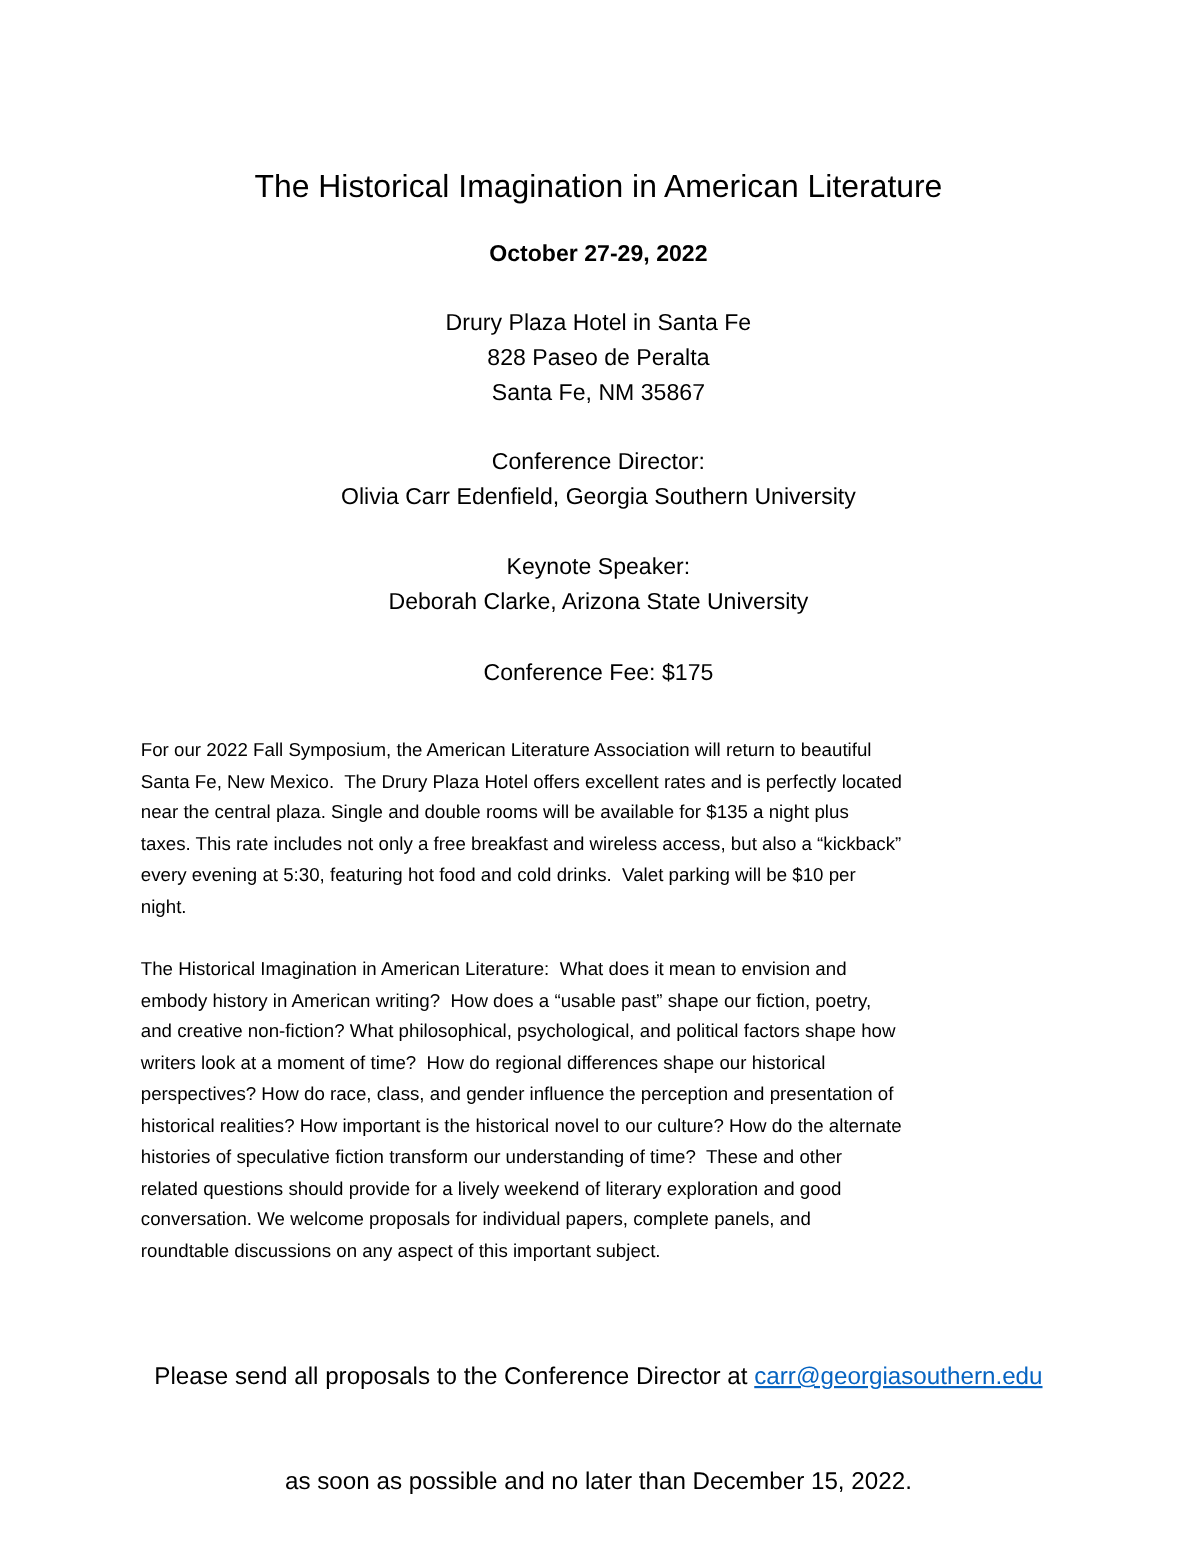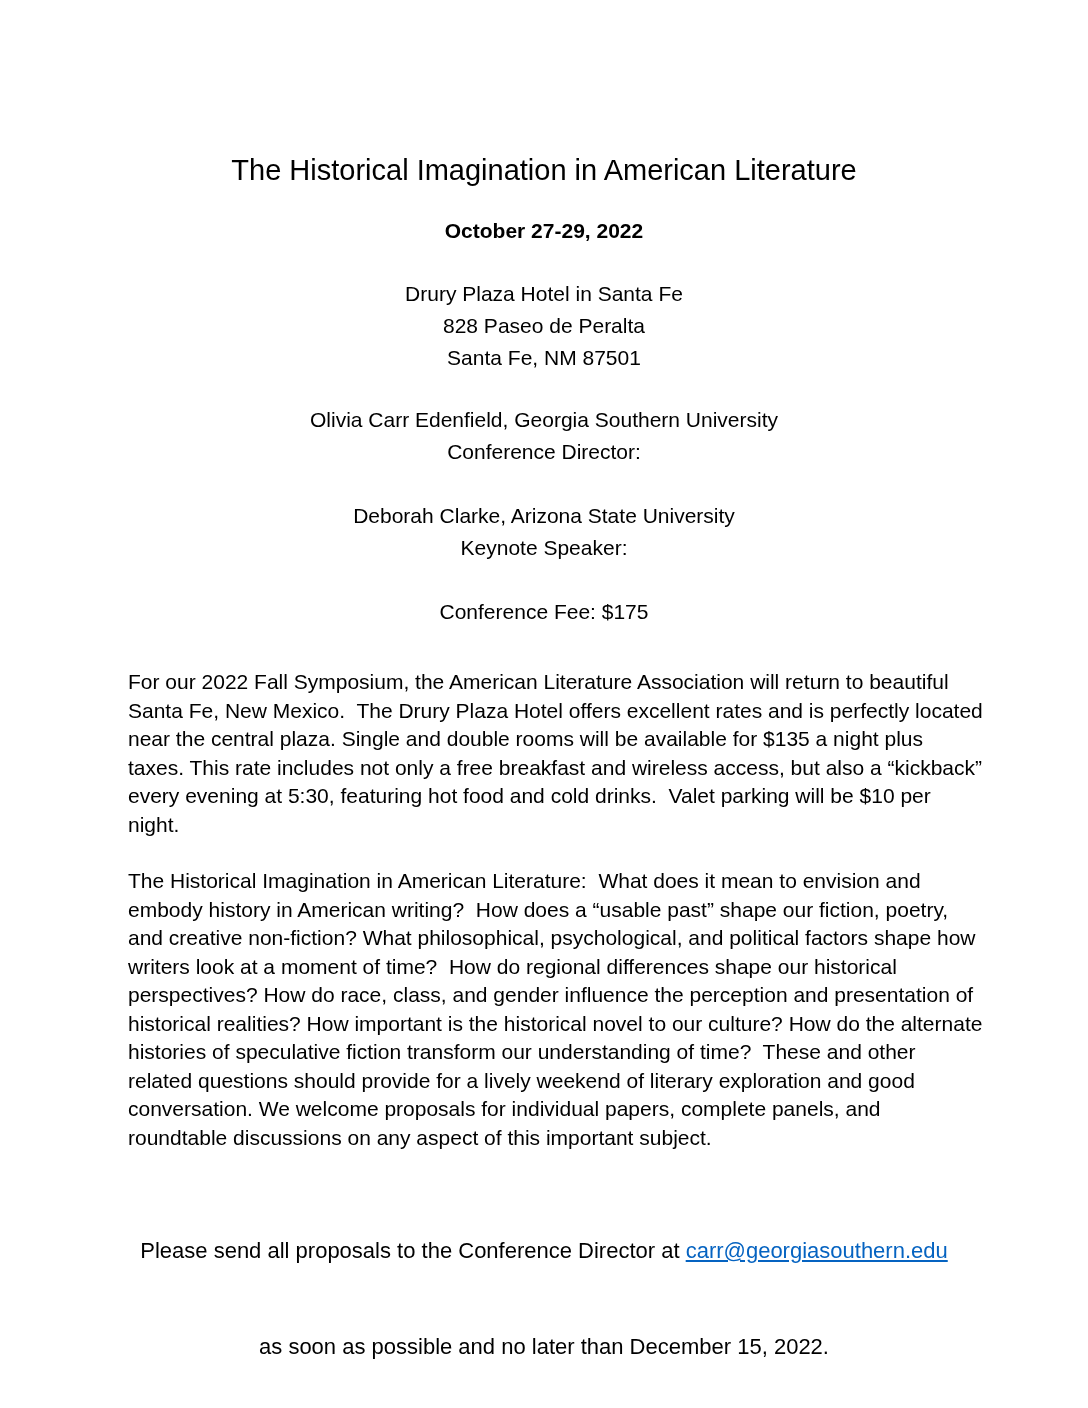--- a/index.html
+++ b/index.html
@@ -29,21 +29,21 @@
   }
   .hline {
     font-size: 21px;
     line-height: 32px;
   }
   .mt-date    { margin-top: 27px; font-weight: bold; }
   .mt-venue   { margin-top: 31px; }
   .mt-block   { margin-top: 32px; }
   .mt-director{ margin-top: 30px; }
   .para {
-    font-size: 21px;
+    font-size: 17px;
     line-height: 28.5px;
     white-space: pre-wrap;
     margin-left: 128px;
     width: 880px;
     text-align: left;
   }
   .mt-para1 { margin-top: 40px; }
   .mt-para2 { margin-top: 28px; }
   .closing {
     margin-top: 19px;
@@ -60,30 +60,30 @@
 <body>
 
 <div class="page">
 
   <div class="center doc-title">The Historical Imagination in American Literature</div>
 
   <div class="center hline mt-date">October 27-29, 2022</div>
 
   <div class="center hline mt-venue">Drury Plaza Hotel in Santa Fe
 828 Paseo de Peralta
-Santa Fe, NM 87501</div>
+Santa Fe, NM 35867</div>
 
   <div class="mt-director">
+    <div class="center hline">Conference Director:</div>
     <div class="center hline">Olivia Carr Edenfield, Georgia Southern University</div>
-    <div class="center hline">Conference Director:</div>
   </div>
 
   <div class="mt-block">
+    <div class="center hline">Keynote Speaker:</div>
     <div class="center hline">Deborah Clarke, Arizona State University</div>
-    <div class="center hline">Keynote Speaker:</div>
   </div>
 
   <div class="center hline mt-block">Conference Fee: $175</div>
 
   <div class="para mt-para1">For our 2022 Fall Symposium, the American Literature Association will return to beautiful
 Santa Fe, New Mexico.  The Drury Plaza Hotel offers excellent rates and is perfectly located
 near the central plaza. Single and double rooms will be available for $135 a night plus
 taxes. This rate includes not only a free breakfast and wireless access, but also a “kickback”
 every evening at 5:30, featuring hot food and cold drinks.  Valet parking will be $10 per
 night.</div>

